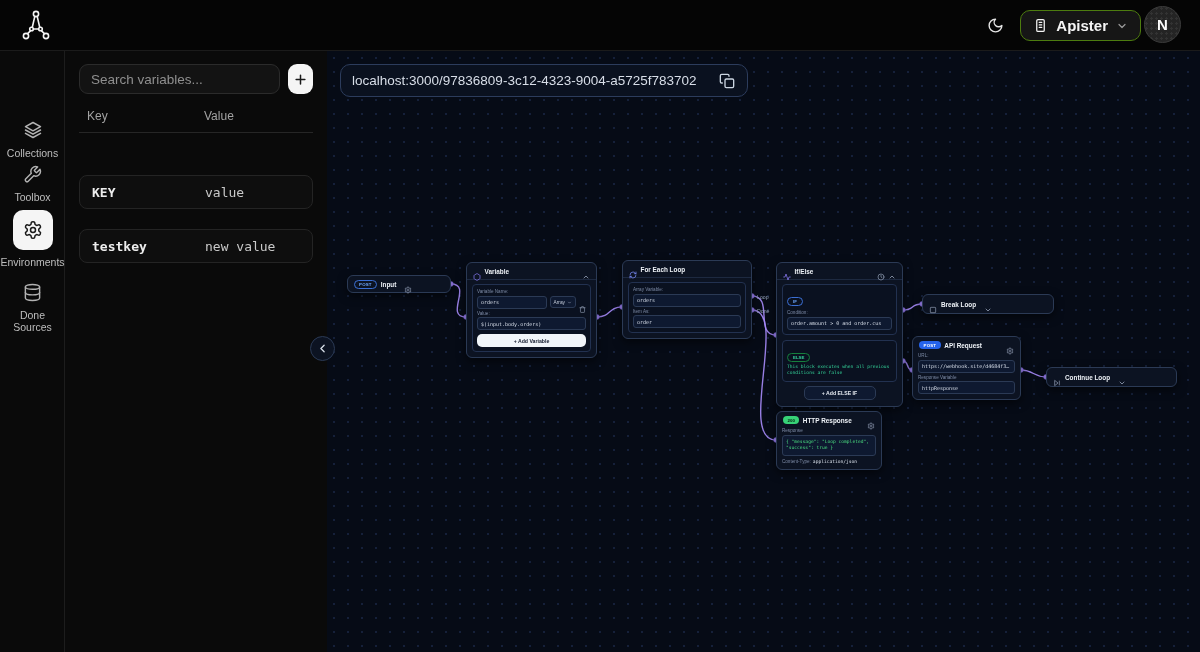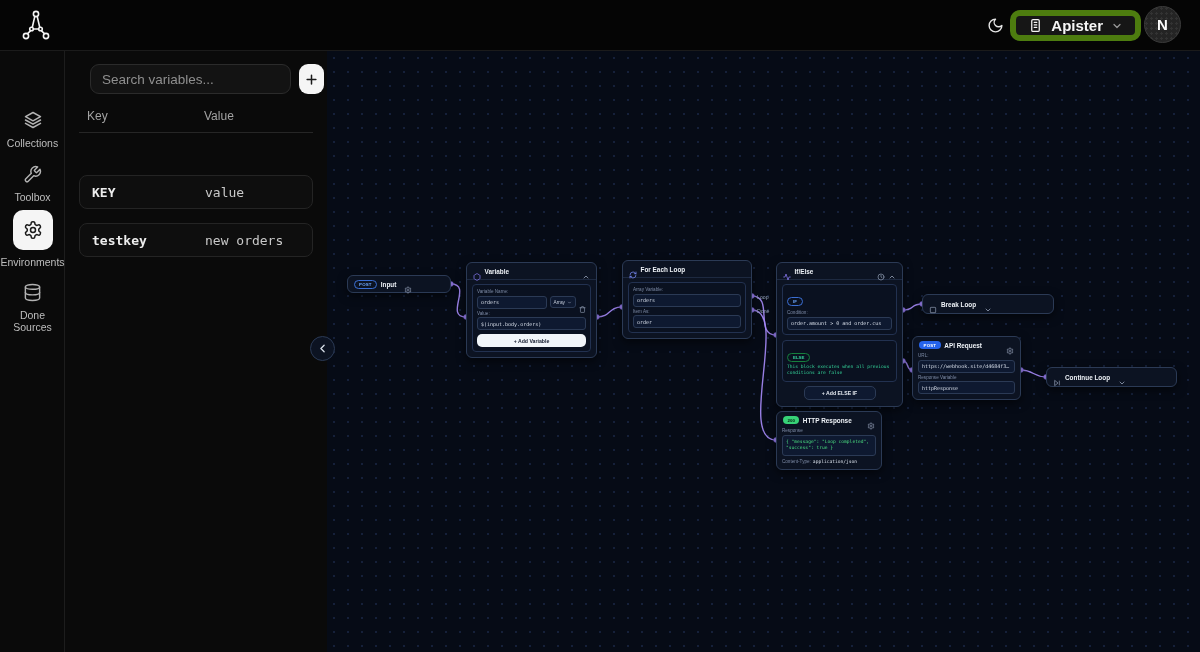--- a/index.html
+++ b/index.html
@@ -8,40 +8,40 @@
           font-family:"Liberation Sans", sans-serif; background:#000; }
 
   
   .topbar { position:absolute; left:0; top:0; width:1200px; height:51px;
             background:#050505; border-bottom:1px solid #1b1b1b; z-index:30; }
   .logo { position:absolute; left:20px; top:9px; width:32px; height:32px; color:#f5f5f5; }
   .moon-btn { position:absolute; right:192px; top:12px; width:26px; height:26px;
               color:#e5e5e5; display:flex; align-items:center; justify-content:center; }
   .ws-pill { position:absolute; right:59px; top:10px; height:31px; padding:0 12px;
              display:flex; align-items:center; gap:8px; background:#161616;
-             border:6px solid #4d7c0f; border-radius:10px; color:#f5f5f5; }
+             border:1px solid #4d7c0f; border-radius:10px; color:#f5f5f5; }
   .ws-pill .ws-label { font-size:15px; font-weight:bold; }
   .avatar { position:absolute; right:19px; top:6px; width:37px; height:37px; border-radius:50%;
             background:radial-gradient(circle at 30% 30%, #333 1px, transparent 1.2px) 0 0/5px 5px #242424;
             border:1px solid #3a3a3a; color:#fafafa; font-size:15px; font-weight:bold;
             display:flex; align-items:center; justify-content:center; }
 
   
   .sidebar { position:absolute; left:0; top:51px; width:65px; height:601px;
              background:#0a0a0a; border-right:1px solid #1d1d1d; z-index:20; }
   .side-item { position:absolute; left:0; width:65px; display:flex; flex-direction:column;
                align-items:center; gap:6px; color:#b3b3b3; }
   .side-item .s-icon { width:22px; height:22px; display:flex; align-items:center; justify-content:center; }
   .side-item .s-label { font-size:10.5px; color:#bdbdbd; text-align:center; line-height:1.15; }
   .side-item.active .s-icon { width:40px; height:40px; background:#f5f5f5; border-radius:10px; color:#1a1a1a; }
 
   
   .varpanel { position:absolute; left:65px; top:51px; width:262px; height:601px;
               background:#0a0a0a; z-index:20; }
-  .search-row { position:absolute; left:14px; top:13px; width:234px; display:flex; gap:8px;margin-left:11px; }
+  .search-row { position:absolute; left:14px; top:13px; width:234px; display:flex; gap:8px; }
   .search-input { flex:1; height:30px; background:#131313; border:1px solid #2b2b2b;
                   border-radius:9px; color:#d4d4d4; font-size:13.5px; padding:0 11px; outline:none;
                   font-family:"Liberation Sans", sans-serif; }
   .search-input::placeholder { color:#8f8f8f; }
   .plus-btn { width:28px; height:30px; background:#f5f5f5; border:none; border-radius:9px;
               color:#1a1a1a; display:flex; align-items:center; justify-content:center; }
   .vtable-head { position:absolute; left:14px; top:58px; width:234px; display:flex; }
   .vth { font-size:12px; color:#a3a3a3; }
   .vth.k { margin-left:8px; width:117px; }
   .vtable-divider { position:absolute; left:14px; top:81px; width:234px; height:1px; background:#262626; }
@@ -145,21 +145,21 @@
           <path d="m6 9 6 6 6-6"></path>
         </svg>
     </div>
     <div class="avatar">
       <span>N</span>
     </div>
   </div>
 
   <div class="sidebar">
 
-    <div class="side-item" style="top:58px">
+    <div class="side-item" style="top:68px">
       <span class="s-icon">
         <svg width="20" height="20" viewBox="0 0 24 24" fill="none" stroke="currentColor" stroke-width="1.8" stroke-linecap="round" stroke-linejoin="round">
             <path d="M12 3 3 8l9 5 9-5-9-5Z"></path>
             <path d="m3 12 9 5 9-5"></path>
             <path d="m3 16 9 5 9-5"></path>
           </svg>
       </span>
       <span class="s-label">Collections</span>
     </div>
 
@@ -207,23 +207,23 @@
     <div class="vtable-head">
       <span class="vth k">Key</span>
       <span class="vth">Value</span>
     </div>
     <div class="vtable-divider"></div>
 
     <div class="vrow" style="top:124px">
       <span class="vkey">KEY</span>
       <span class="vval">value</span>
     </div>
-    <div class="vrow" style="top:172px">
+    <div class="vrow" style="top:178px">
       <span class="vkey">testkey</span>
-      <span class="vval">new orders</span>
+      <span class="vval">new value</span>
     </div>
   </div>
 
   <div class="collapse-btn">
     <svg width="13" height="13" viewBox="0 0 24 24" fill="none" stroke="currentColor" stroke-width="2.4" stroke-linecap="round" stroke-linejoin="round">
         <path d="m15 18-6-6 6-6"></path>
       </svg>
   </div>
 
   <div class="canvas">
@@ -247,20 +247,29 @@
         <circle class="port" cx="576" cy="310" r="2.4"></circle>
       <circle class="port" cx="595" cy="253" r="2.4"></circle>
       <circle class="port" cx="585" cy="319" r="2.4"></circle>
         <circle class="port" cx="694" cy="319" r="2.4"></circle>
       <circle class="port" cx="719" cy="326" r="2.4"></circle>
       <circle class="port" cx="449" cy="389" r="2.4"></circle>
       <text class="portlabel" x="430" y="247.5">Loop</text>
       <text class="portlabel" x="430" y="261.5">Done</text>
     </svg>
 
+    <div class="url-bar">
+      <span class="url-text">localhost:3000/97836809-3c12-4323-9004-a5725f783702</span>
+      <span class="copy-btn">
+        <svg width="16" height="16" viewBox="0 0 24 24" fill="none" stroke="currentColor" stroke-width="2" stroke-linecap="round" stroke-linejoin="round">
+            <rect x="9" y="9" width="13" height="13" rx="2"></rect>
+            <path d="M5 15H4a2 2 0 0 1-2-2V4a2 2 0 0 1 2-2h9a2 2 0 0 1 2 2v1"></path>
+          </svg>
+      </span>
+    </div>
 
     <div class="node pillnode" style="left:20px; top:224px; width:104px; height:18px;">
       <span class="mbadge-outline">POST</span>
       <span class="ntitle">Input</span>
       <span class="spacer"></span>
       <span class="hicon">
         <svg viewBox="0 0 24 24" fill="none" stroke="currentColor" stroke-width="2">
             <circle cx="12" cy="12" r="3"></circle>
             <path d="M19 12a7 7 0 0 1-.1 1.2l2 1.5-2 3.4-2.3-.9a7 7 0 0 1-2.1 1.2L14 21h-4l-.5-2.6a7 7 0 0 1-2.1-1.2l-2.3.9-2-3.4 2-1.5A7 7 0 0 1 5 12a7 7 0 0 1 .1-1.2l-2-1.5 2-3.4 2.3.9a7 7 0 0 1 2.1-1.2L10 3h4l.5 2.6a7 7 0 0 1 2.1 1.2l2.3-.9 2 3.4-2 1.5A7 7 0 0 1 19 12z"></path>
           </svg>

